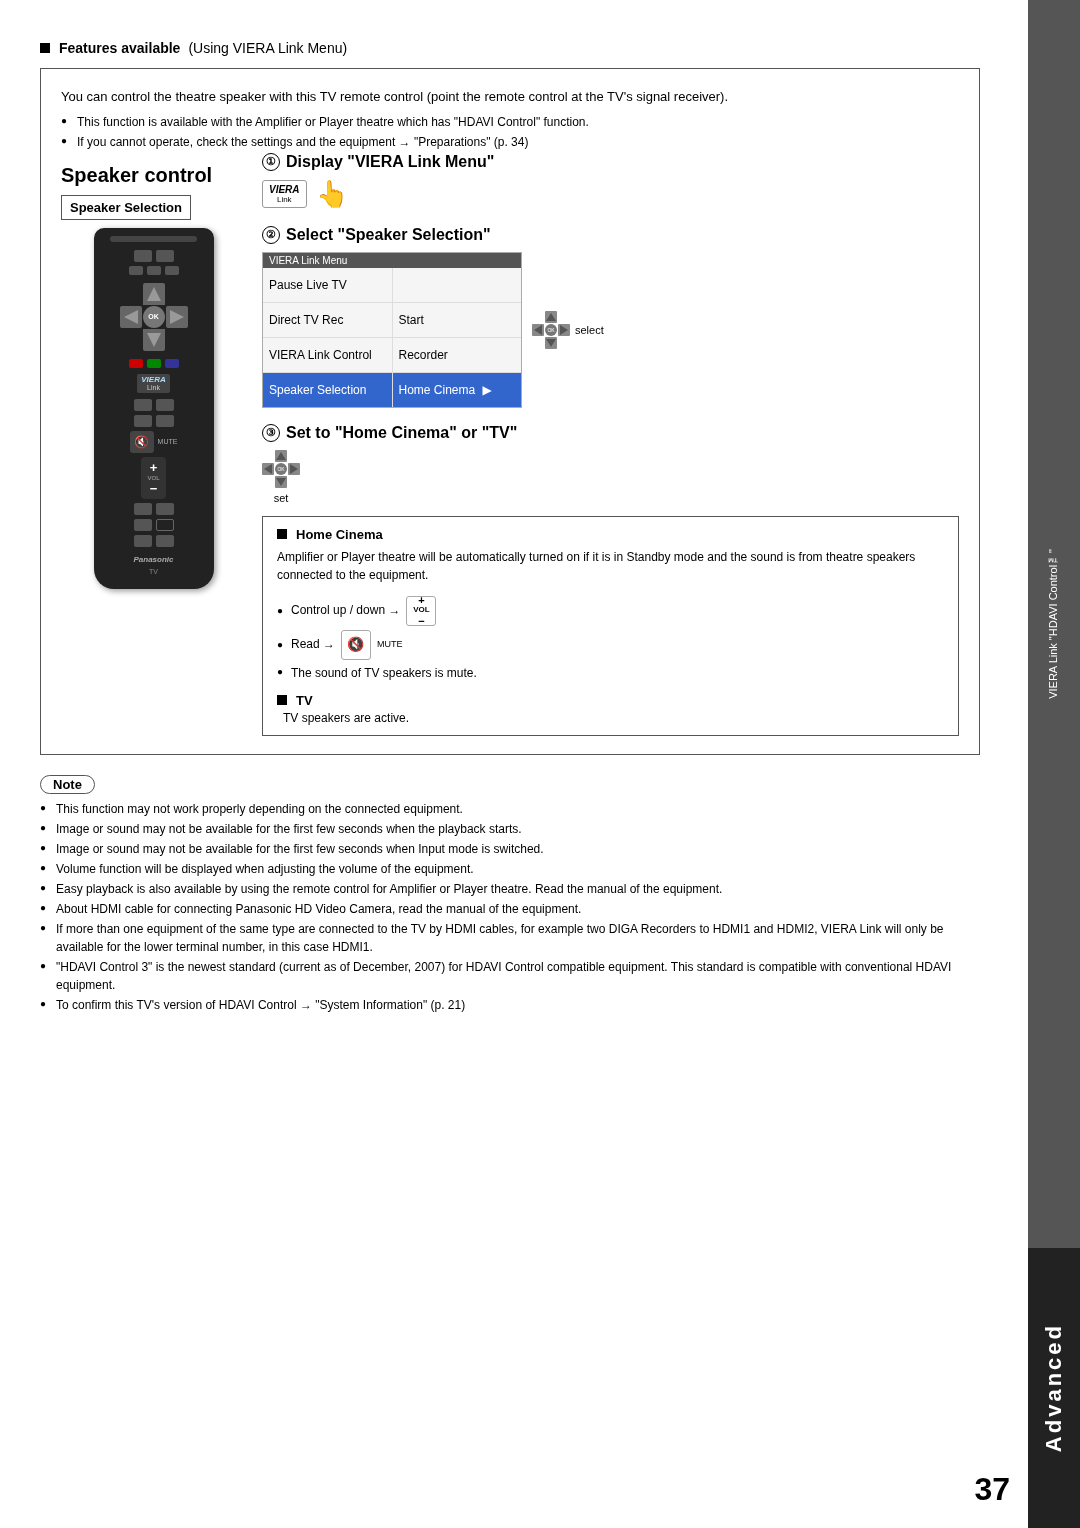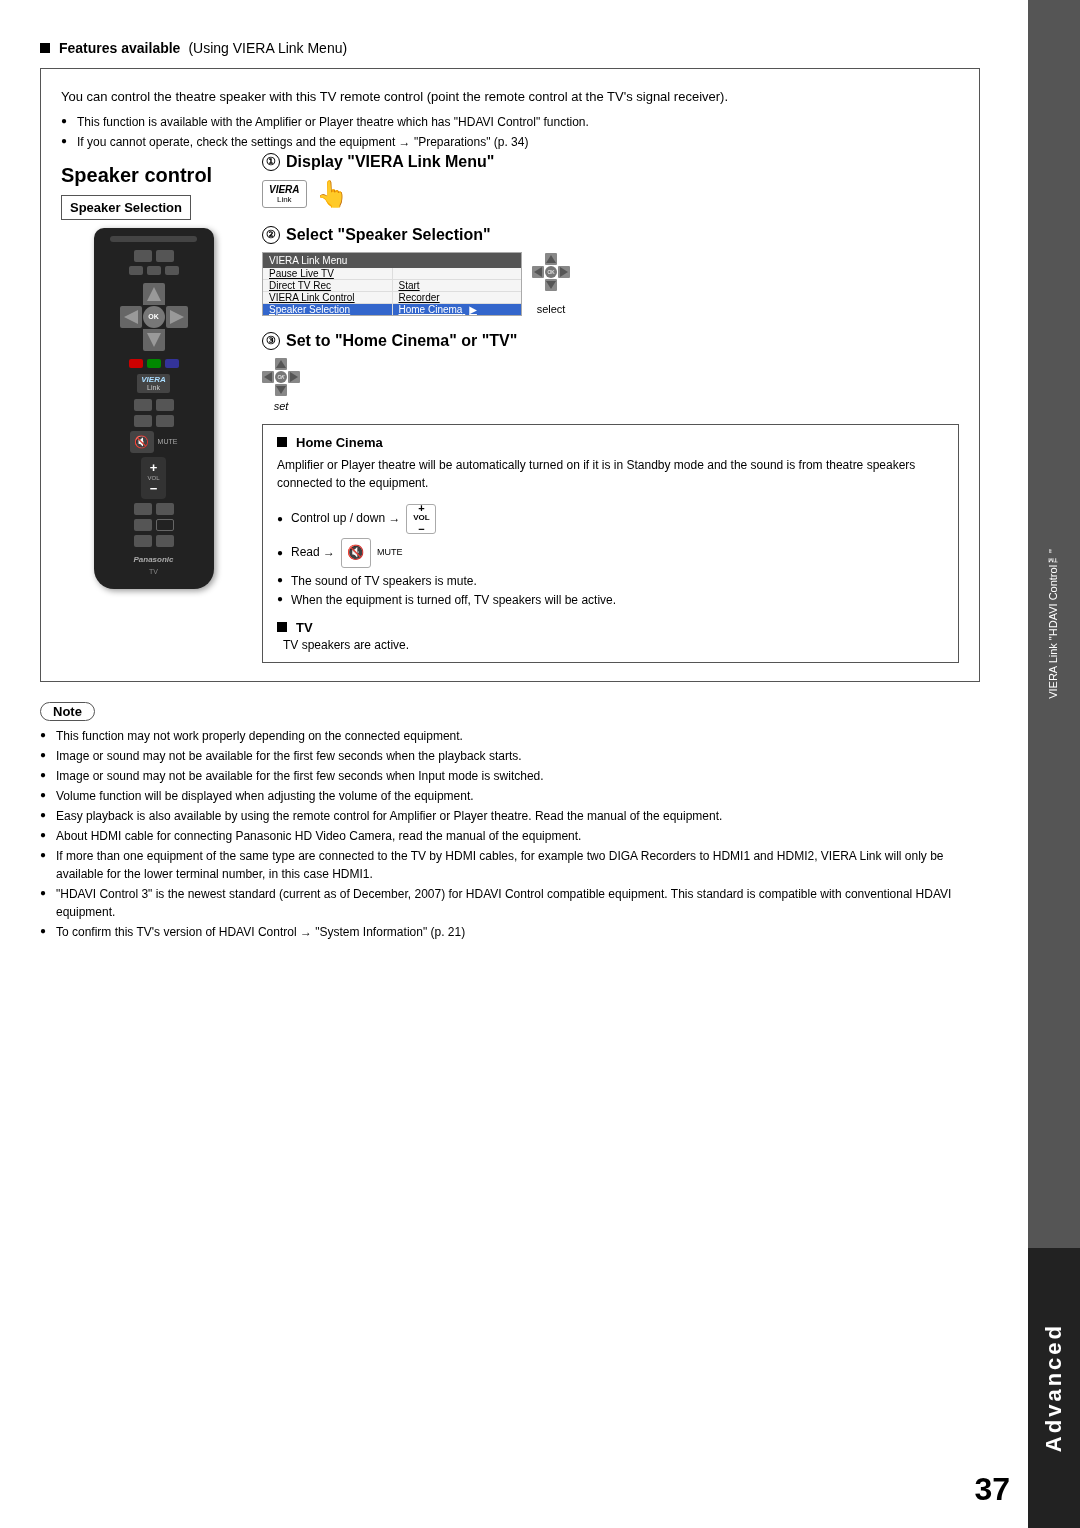--- a/index.html
+++ b/index.html
@@ -126,25 +126,24 @@
     .viera-menu-row {
       display: flex;
       border-bottom: 1px solid #ddd;
     }
 
     .viera-menu-row:last-child {
       border-bottom: none;
     }
 
     .viera-menu-cell {
-      padding: 0 6px;
+      padding: 10px 6px;
       flex: 1;
       border-right: 1px solid #ddd;
-      font-size: 10px;
-      text-decoration: underline;
+      font-size: 12px;
     }
 
     .viera-menu-cell:last-child {
       border-right: none;
     }
 
     .viera-menu-cell.highlighted {
       background: #3366cc;
       color: #fff;
     }
@@ -158,21 +157,20 @@
     .select-label {
       font-size: 11px;
       color: #000;
     }
 
     
     .step3-layout {
       display: flex;
       align-items: center;
       gap: 10px;
-      font-style: italic;
     }
 
     
     .home-cinema-box {
       border: 1px solid #555;
       padding: 10px 14px;
       margin-top: 6px;
       background: #fff;
     }
 
@@ -721,21 +719,21 @@
                 </div>
                 <div class="viera-menu-row">
                   <div class="viera-menu-cell highlighted">Speaker Selection</div>
                   <div class="viera-menu-cell highlighted">
                     <span>Home Cinema</span>
                     <span style="margin-left:4px;">▶</span>
                   </div>
                 </div>
               </div>
 
-              <div style="display:flex; flex-direction:column; align-items:center; gap:12px;justify-content:center;">
+              <div style="display:flex; flex-direction:row; align-items:center; gap:5px;justify-content:center;">
                 <div class="mini-remote-dpad">
                   <div class="mini-remote-empty-cell"></div>
                   <div class="mini-remote-cell" style="background:#888; border-radius:1px;display:flex;align-items:center;justify-content:center;">
                     <svg width="12" height="12">
                         <polygon points="6,2 11,10 1,10" fill="#555"></polygon>
                       </svg>
                   </div>
                   <div class="mini-remote-empty-cell"></div>
                   <div class="mini-remote-cell" style="background:#888; display:flex;align-items:center;justify-content:center;">
                     <svg width="12" height="12">
@@ -821,21 +819,20 @@
               </div>
             </div>
 
             <div class="hc-bullet hc-bullet-inline">
               <span>Read →</span>
               <div class="mute-icon">🔇</div>
               <span style="font-size:9px;">MUTE</span>
             </div>
 
             <p class="hc-bullet">The sound of TV speakers is mute.</p>
-            <p class="hc-bullet">When the equipment is turned off, TV speakers will be active.</p>
 
             <div class="tv-section">
               <div class="tv-title">
                 <span class="black-square"></span>
                 <strong>TV</strong>
               </div>
               <p class="tv-text">TV speakers are active.</p>
             </div>
           </div>
 

